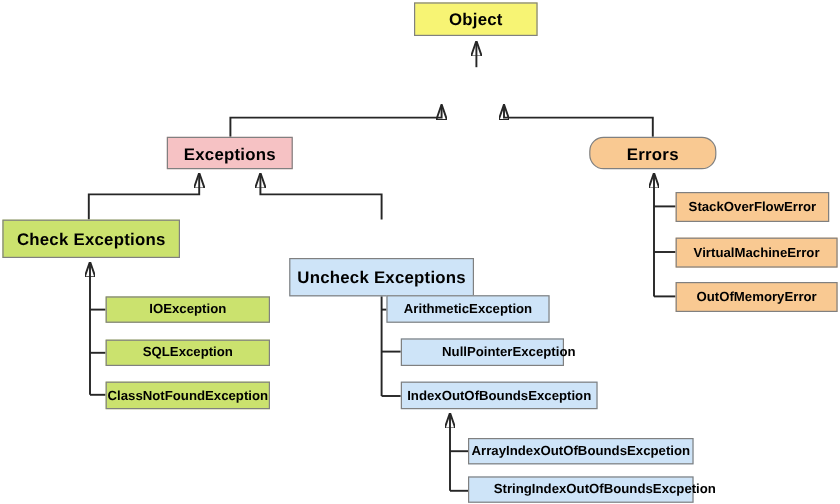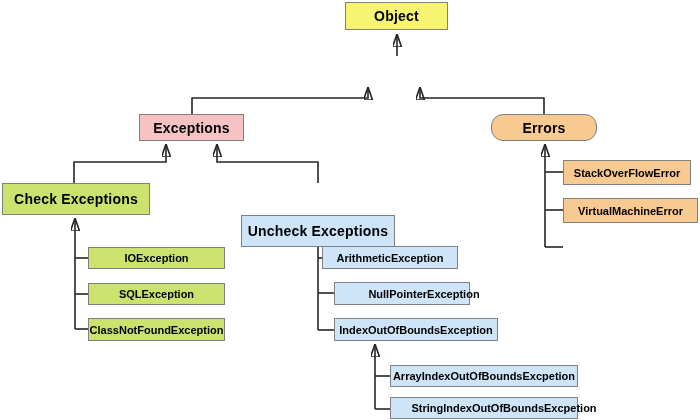--- a/index.html
+++ b/index.html
@@ -80,14 +80,15 @@
   <div class="node small" style="left: 334px; top: 318px; width: 164px; height: 23px; background-color: rgb(206, 228, 248);">IndexOutOfBoundsException</div>
 
   <div class="node small" style="left: 390px; top: 365px; width: 188px; height: 22px; background-color: rgb(206, 228, 248);">ArrayIndexOutOfBoundsExcpetion</div>
 
   <div class="node small" style="left: 390px; top: 397px; width: 188px; height: 22px; background-color: rgb(206, 228, 248); padding-left: 40px;">StringIndexOutOfBoundsExcpetion</div>
 
   <div class="node small" style="left: 563px; top: 160px; width: 128px; height: 25px; background-color: rgb(249, 201, 146);">StackOverFlowError</div>
 
   <div class="node small" style="left: 563px; top: 198px; width: 135px; height: 25px; background-color: rgb(249, 201, 146);">VirtualMachineError</div>
 
+  <div class="node small" style="left: 563px; top: 235px; width: 135px; height: 25px; background-color: rgb(249, 201, 146);">OutOfMemoryError</div>
 
 </div>
 
 </body></html>

